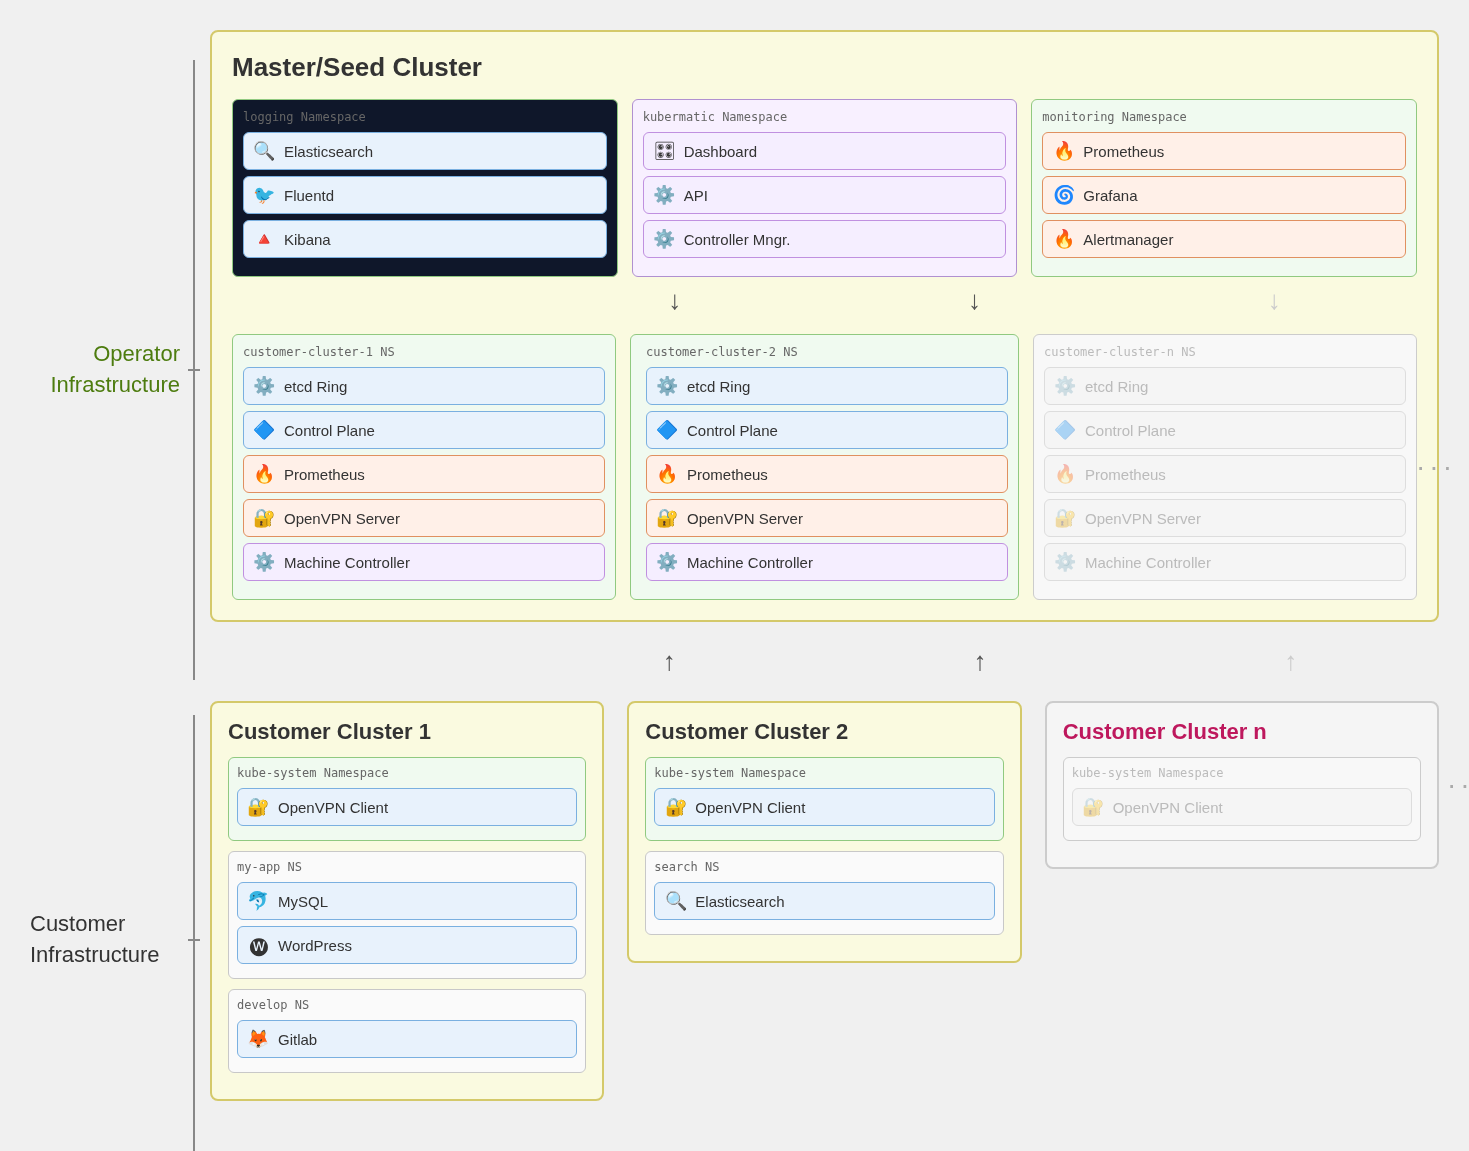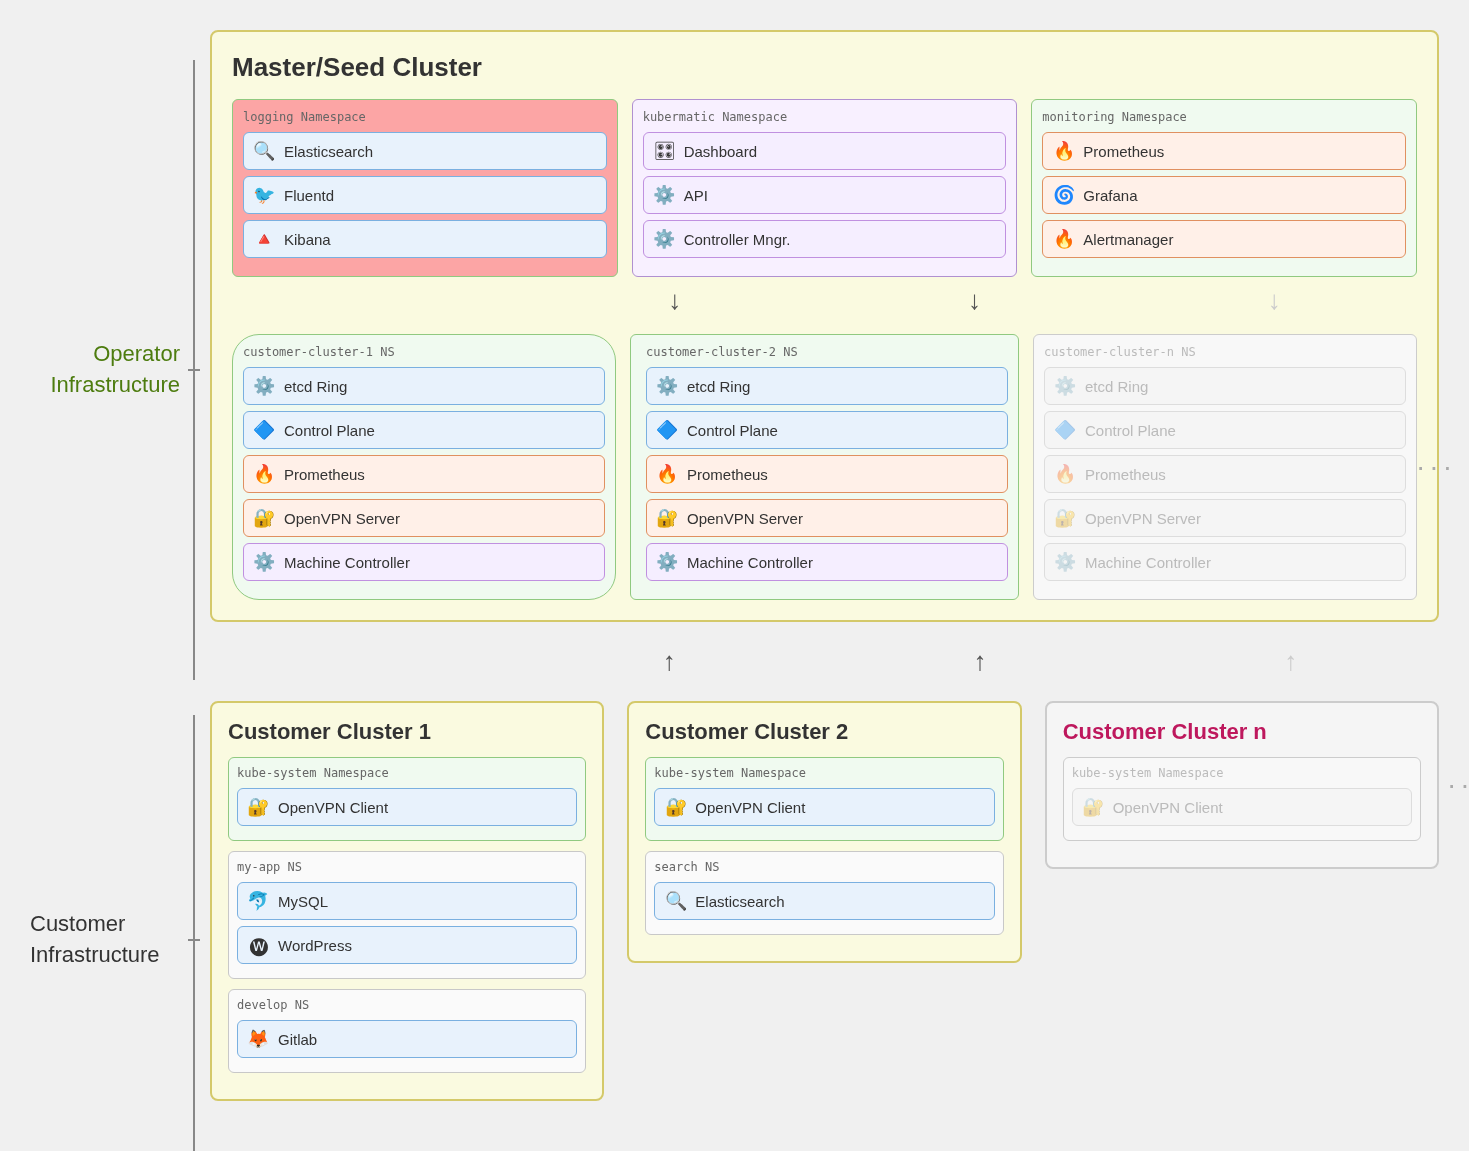--- a/index.html
+++ b/index.html
@@ -37,37 +37,36 @@
 
     .namespace-box {
       border: 1.5px solid;
       border-radius: 6px;
       padding: 10px 10px 12px 10px;
       flex: 1;
     }
 
     .namespace-box.logging {
       border-color: #90c980;
-      background: #fca5a5;
+      background: #0f172a;
     }
 
     .namespace-box.kubermatic {
       border-color: #b090d0;
       background: #f8f0ff;
     }
 
     .namespace-box.monitoring {
       border-color: #90c980;
       background: #f0faf0;
     }
 
     .namespace-box.customer1 {
       border-color: #90c980;
       background: #f0faf0;
-      border-radius: 27px;
     }
 
     .namespace-box.customer2 {
       border-color: #90c980;
       background: #f0faf0;
       padding-left: 15px;
     }
 
     .namespace-box.customern {
       border-color: #ccc;

